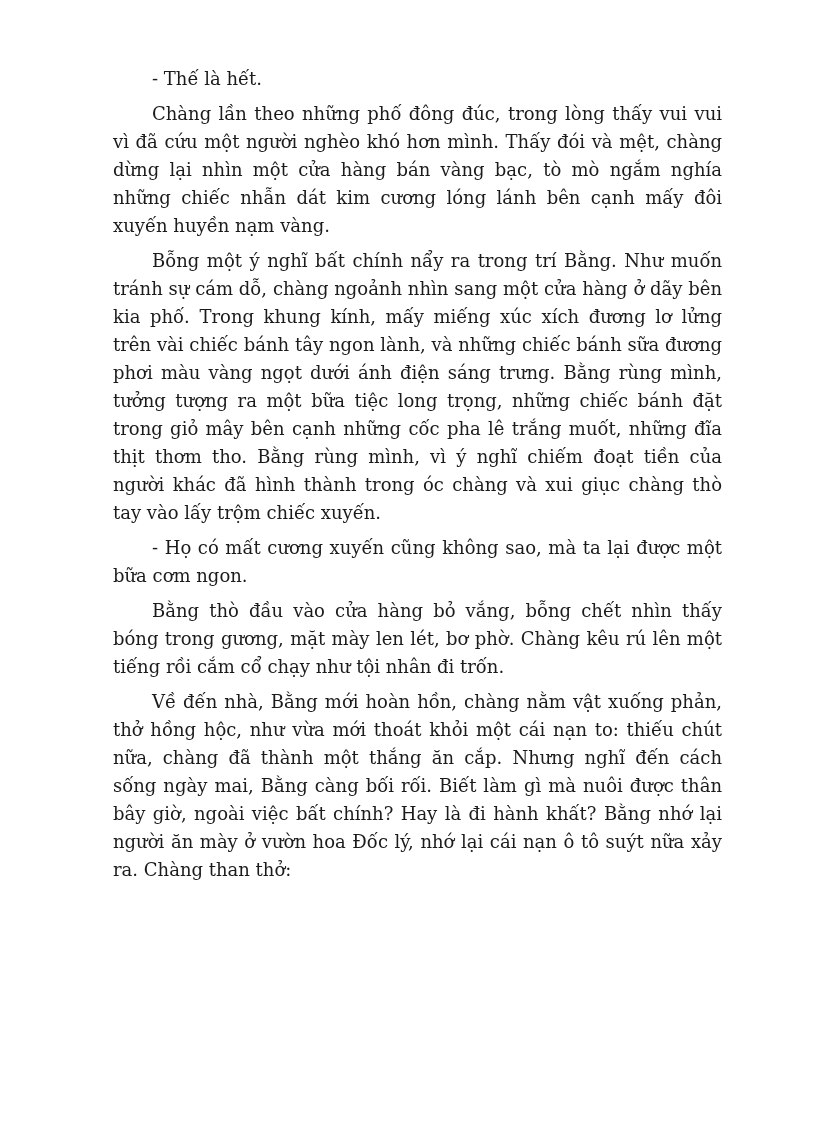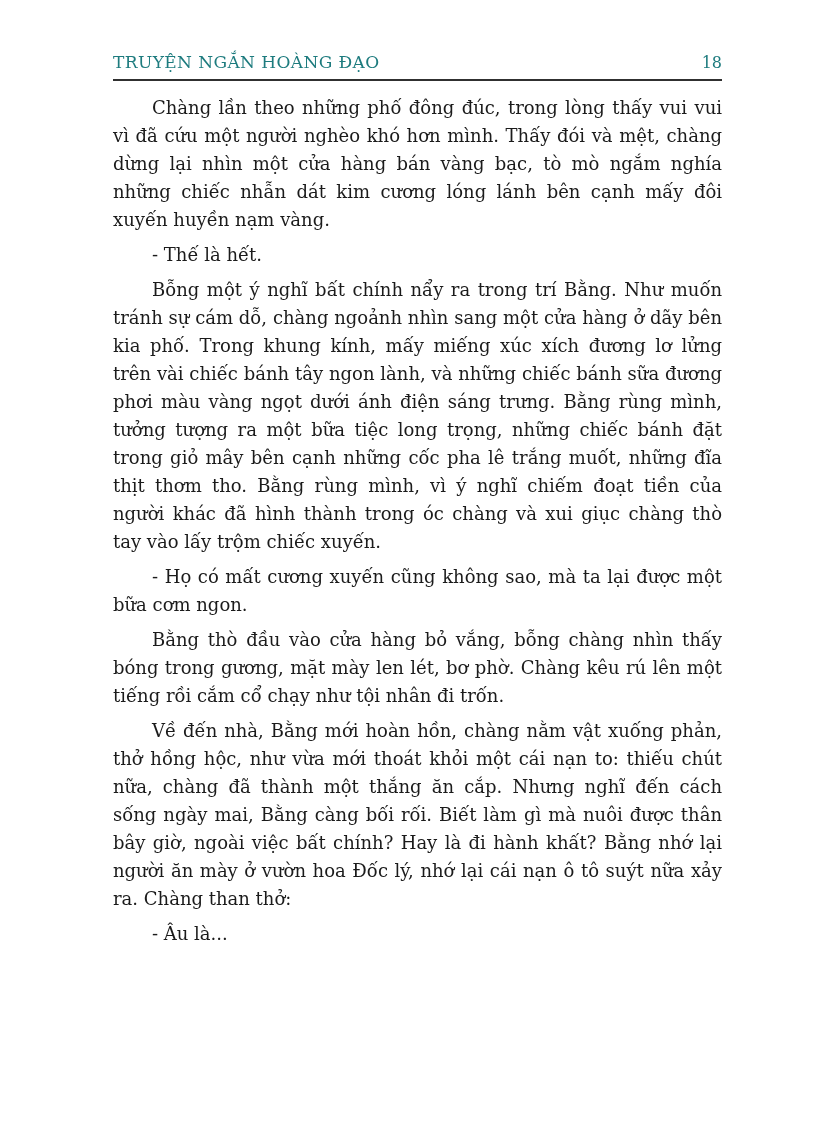--- a/index.html
+++ b/index.html
@@ -43,28 +43,23 @@
     padding-top: 7px;
     text-indent: 39px;
     text-align: justify;
     text-align-last: left;
   }
 </style>
 </head>
 <body>
 
 <div class="page">
-  <header class="page-header">
-    <span class="running-title">TRUYỆN NGẮN HOÀNG ĐẠO</span>
-    <span class="page-number">18</span>
-  </header>
 
   <main class="page-body">
+    <p class="para">- Thế là hết.</p>
     <p class="para">Chàng lần theo những phố đông đúc, trong lòng thấy vui vui vì đã cứu một người nghèo khó hơn mình. Thấy đói và mệt, chàng dừng lại nhìn một cửa hàng bán vàng bạc, tò mò ngắm nghía những chiếc nhẫn dát kim cương lóng lánh bên cạnh mấy đôi xuyến huyền nạm vàng.</p>
-    <p class="para">- Thế là hết.</p>
     <p class="para">Bỗng một ý nghĩ bất chính nẩy ra trong trí Bằng. Như muốn tránh sự cám dỗ, chàng ngoảnh nhìn sang một cửa hàng ở dãy bên kia phố. Trong khung kính, mấy miếng xúc xích đương lơ lửng trên vài chiếc bánh tây ngon lành, và những chiếc bánh sữa đương phơi màu vàng ngọt dưới ánh điện sáng trưng. Bằng rùng mình, tưởng tượng ra một bữa tiệc long trọng, những chiếc bánh đặt trong giỏ mây bên cạnh những cốc pha lê trắng muốt, những đĩa thịt thơm tho. Bằng rùng mình, vì ý nghĩ chiếm đoạt tiền của người khác đã hình thành trong óc chàng và xui giục chàng thò tay vào lấy trộm chiếc xuyến.</p>
     <p class="para">- Họ có mất cương xuyến cũng không sao, mà ta lại được một bữa cơm ngon.</p>
-    <p class="para">Bằng thò đầu vào cửa hàng bỏ vắng, bỗng chàng nhìn thấy bóng trong gương, mặt mày len lét, bơ phờ. Chàng kêu rú lên một tiếng rồi cắm cổ chạy như tội nhân đi trốn.</p>
+    <p class="para">Bằng thò đầu vào cửa hàng bỏ vắng, bỗng chết nhìn thấy bóng trong gương, mặt mày len lét, bơ phờ. Chàng kêu rú lên một tiếng rồi cắm cổ chạy như tội nhân đi trốn.</p>
     <p class="para">Về đến nhà, Bằng mới hoàn hồn, chàng nằm vật xuống phản, thở hồng hộc, như vừa mới thoát khỏi một cái nạn to: thiếu chút nữa, chàng đã thành một thắng ăn cắp. Nhưng nghĩ đến cách sống ngày mai, Bằng càng bối rối. Biết làm gì mà nuôi được thân bây giờ, ngoài việc bất chính? Hay là đi hành khất? Bằng nhớ lại người ăn mày ở vườn hoa Đốc lý, nhớ lại cái nạn ô tô suýt nữa xảy ra. Chàng than thở:</p>
-    <p class="para">- Âu là...</p>
 
   </main>
 </div>
 
 </body></html>

